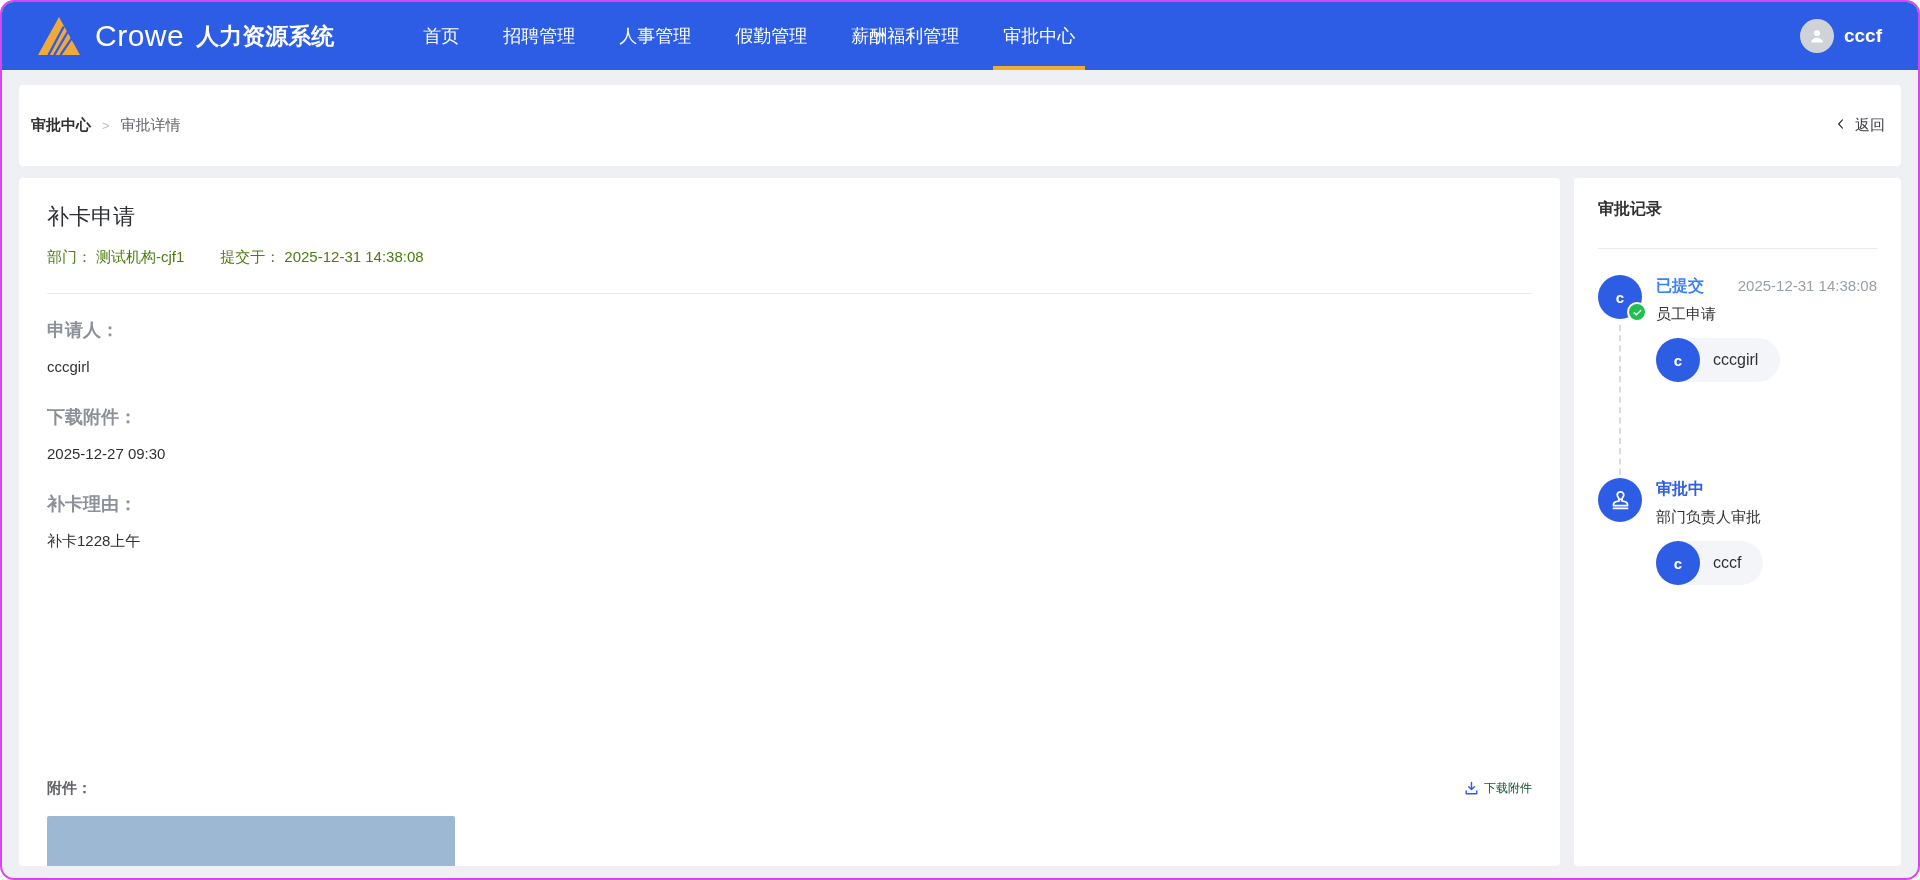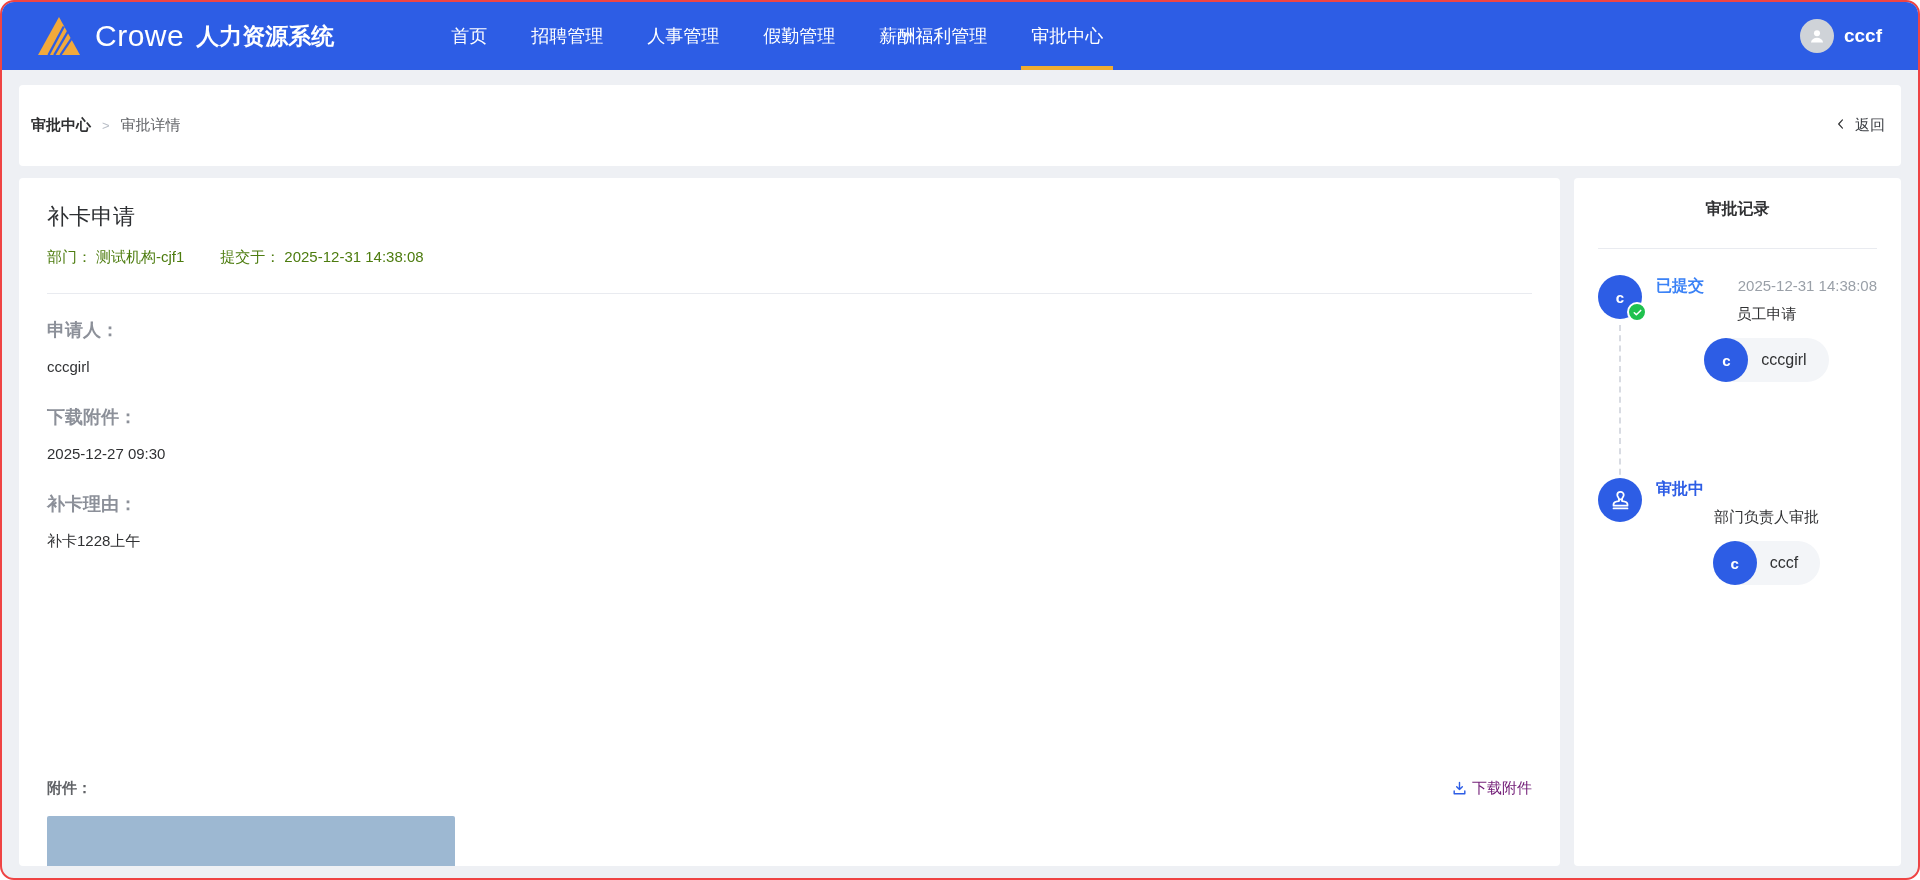--- a/index.html
+++ b/index.html
@@ -4,36 +4,36 @@
 <style>
   * { box-sizing: border-box; margin: 0; padding: 0; }
   body {
     width: 1920px; height: 880px;
     background: #ffffff;
     font-family: "Liberation Sans", "DejaVu Sans", sans-serif;
     color: #303133;
   }
   .frame {
     width: 1920px; height: 880px;
-    border: 2px solid #ef4444;
+    border: 2px solid #d946ef;
     border-radius: 14px;
     background: #eef0f4;
     overflow: hidden;
   }
   
   .topbar {
     height: 68px; background: #2d5de5;
     display: flex; align-items: center;
     padding: 0 36px 0 34px;
   }
   .logo-group { display: flex; align-items: center; }
   .logo-mark { width: 46px; height: 42px; display: block; }
   .logo-crowe { color: #fff; font-size: 30px; font-weight: 500; letter-spacing: .5px; margin-left: 13px; }
   .logo-app { color: #fff; font-size: 23px; font-weight: bold; margin-left: 12px; }
-  .topnav { display: flex; gap: 44px; margin-left: 117px; height: 68px; align-items: stretch; }
+  .topnav { display: flex; gap: 44px; margin-left: 89px; height: 68px; align-items: stretch; }
   .topnav .nav-item {
     display: flex; align-items: center; position: relative;
     color: #fff; font-size: 18px; cursor: pointer; white-space: nowrap;
   }
   .topnav .nav-item.active { font-weight: 500; }
   .topnav .nav-item.active::after {
     content: ""; position: absolute; left: -10px; right: -10px; bottom: 0;
     height: 4px; background: #f0ac30;
   }
   .user-box { margin-left: auto; display: flex; align-items: center; gap: 10px; }
@@ -48,33 +48,33 @@
     display: flex; align-items: center; padding: 0 16px 0 12px;
   }
   .crumb-root { font-size: 15px; font-weight: bold; color: #303133; cursor: pointer; }
   .crumb-sep { margin: 0 11px; color: #b8bdc6; font-size: 13px; }
   .crumb-cur { font-size: 15px; color: #606266; }
   .back-btn { margin-left: auto; display: flex; align-items: flex-start; gap: 7px; cursor: pointer; color: #3a3d42; font-size: 15px; }
   
   .main-row { margin: 12px 17px 0; display: flex; gap: 14px; height: 688px; }
   .card { background: #fff; border-radius: 4px; overflow: hidden; }
   .card-left { width: 1541px; padding: 24px 28px; }
-  .card-right { flex: 1; padding: 20px 24px; position: relative; text-align: center; }
+  .card-right { flex: 1; padding: 20px 24px; position: relative; }
   
   .doc-title { font-size: 22px; font-weight: 500; color: #2e3033; line-height: 30px; }
   .doc-meta { margin-top: 16px; display: flex; gap: 36px; font-size: 15px; color: #4d7c0f; }
   .doc-meta .m-label { margin-right: 4px; }
   .doc-divider { margin-top: 26px; border-top: 1px solid #e9ebf0; }
   .fields { margin-top: 26px; }
   .field { margin-bottom: 30px; }
   .field .f-label { display: block; font-size: 18px; font-weight: bold; color: #8c9099; line-height: 20px; }
   .field .f-value { display: block; margin-top: 17px; font-size: 15px; color: #303133; line-height: 20px; }
   .attach-row { margin-top: 228px; display: flex; justify-content: space-between; align-items: center; }
   .attach-label { font-size: 15px; font-weight: bold; color: #606266; }
-  .download-link { display: flex; align-items: center; gap: 4px; color: #701a75; font-size: 15px; cursor: pointer; }
+  .download-link { display: flex; align-items: center; gap: 4px; color: #14532d; font-size: 12px; cursor: pointer; }
   .attach-img {
     margin-top: 18px; width: 408px; height: 130px; border-radius: 2px; cursor: pointer;
     background:
       radial-gradient(130px 50px at 85% 85%, rgba(255,255,255,.85), rgba(255,255,255,0) 70%),
       radial-gradient(180px 60px at 45% 95%, rgba(255,255,255,.45), rgba(255,255,255,0) 70%),
       linear-gradient(100deg, #87a6c5 0%, #93b0cc 35%, #a9c0d7 60%, #cdd ​75%, #dfe9f1 100%);
     background-color: #9db8d2;
   }
   
   .panel-title { font-size: 16px; color: #303133; line-height: 22px; }

